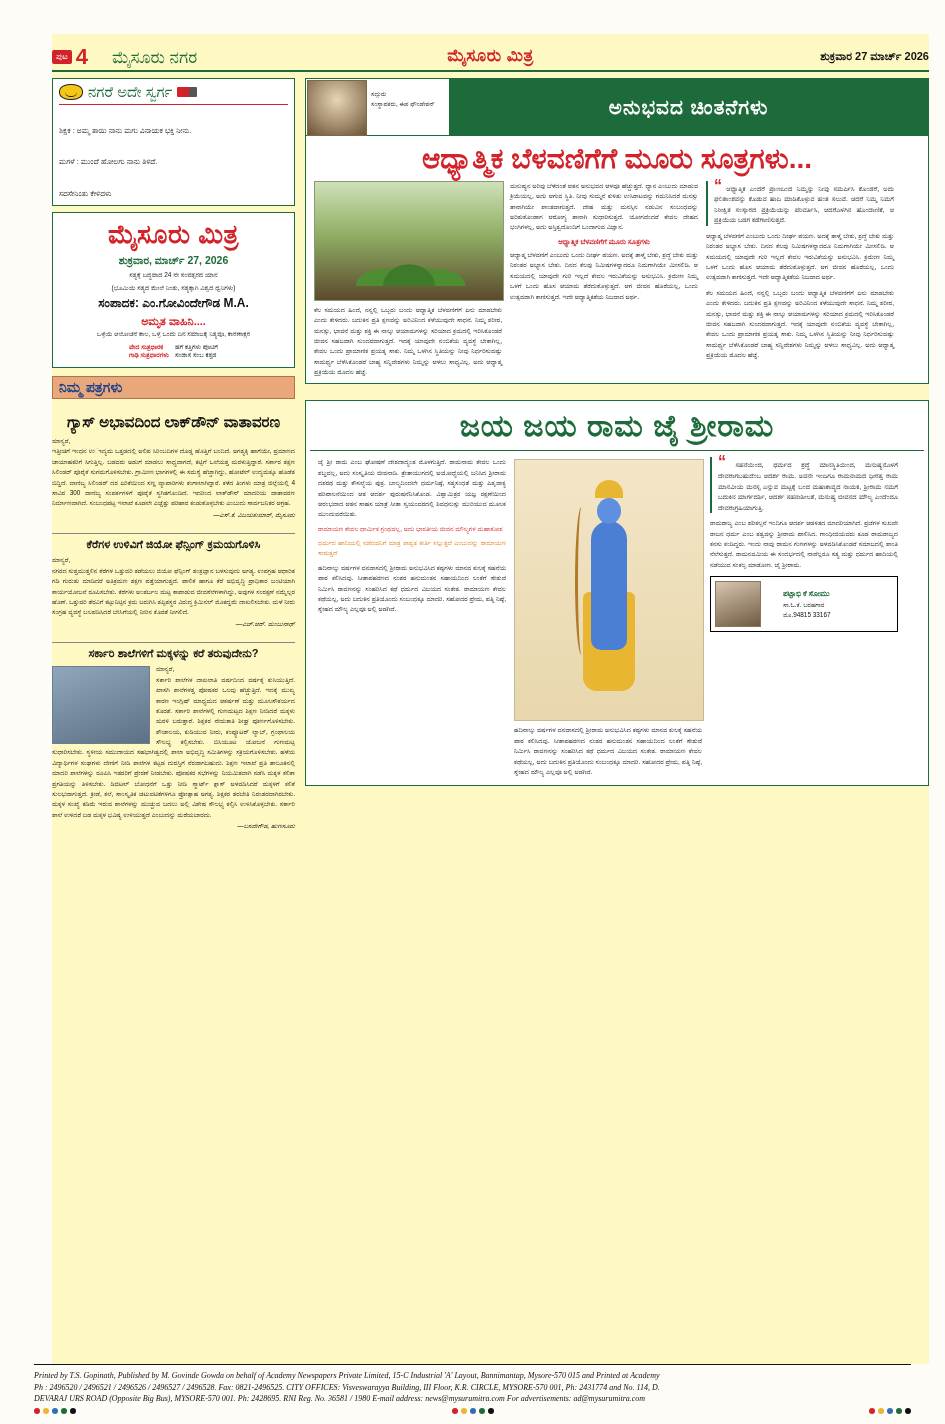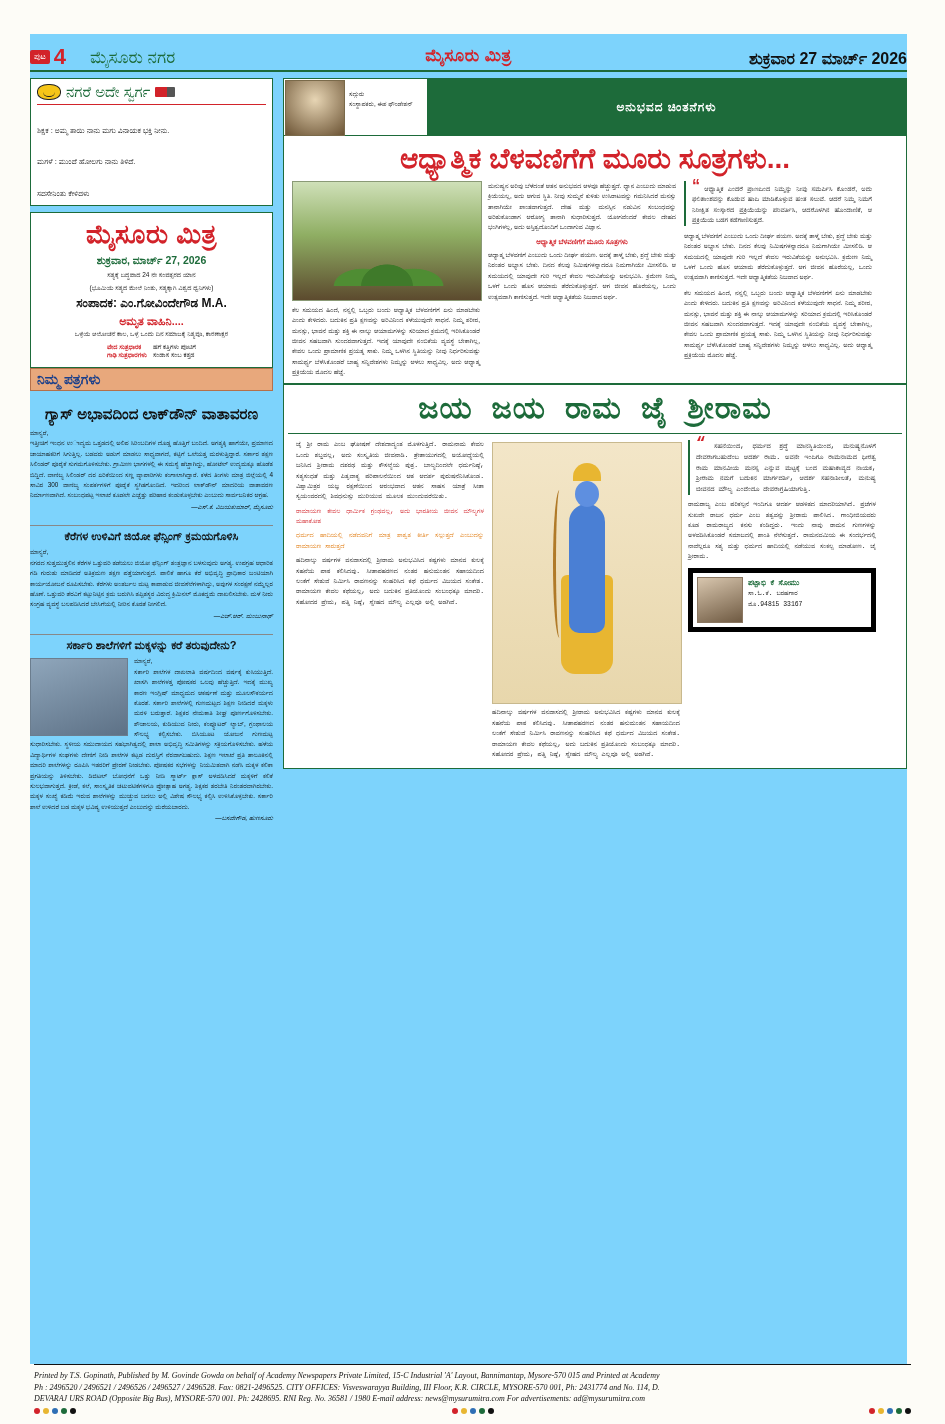--- a/index.html
+++ b/index.html
@@ -2,41 +2,41 @@
 <html><head>
 <meta charset="utf-8">
 <style>
   html,body{margin:0;padding:0;background:#d8d8d8;}
   body{font-family:"Liberation Sans",sans-serif;}
   .page{
     width:945px;height:1424px;background:#fdfcf7;position:relative;overflow:hidden;
     box-sizing:border-box;
   }
   .sheet{
-    position:absolute;left:30px;top:34px;width:877px;height:1330px;
-    background:#7dd3fc;border:0;
+    position:absolute;left:52px;top:34px;width:877px;height:1330px;
+    background:#fef9c3;border:0;
   }
   
   .masthead{position:absolute;left:0;top:12px;width:877px;height:34px;}
   .pageno-box{
     position:absolute;left:0;top:0;display:flex;align-items:center;gap:4px;
   }
   .pg-label{
     background:#d2232a;color:#fff;font-size:8px;padding:2px 4px;border-radius:2px;
     font-family:"Liberation Sans",sans-serif;
   }
   .pg-num{color:#d2232a;font-size:22px;font-weight:bold;line-height:1;}
   .section-name{
     position:absolute;left:60px;top:2px;color:#1d6b3a;font-size:17px;font-weight:normal;
   }
   .mast-title{
     position:absolute;left:0;right:0;top:0;text-align:center;color:#d2232a;
     font-size:17px;font-weight:bold;letter-spacing:.5px;
   }
-  .mast-date{position:absolute;right:0;top:4px;font-size:16px;font-weight:bold;color:#111;text-align:right;}
+  .mast-date{position:absolute;right:0;top:4px;font-size:11px;font-weight:bold;color:#111;text-align:right;}
   .mast-rule{position:absolute;left:0;top:36px;width:877px;border-top:2px solid #1d6b3a;}
   
   .col-left{position:absolute;left:0;top:44px;width:243px;}
   .col-right{position:absolute;left:253px;top:44px;width:624px;}
   
   .cartoon-box{border:1px solid #1d6b3a;padding:4px 6px 6px;background:#fff;}
   .cartoon-head{
     display:flex;align-items:center;gap:5px;border-bottom:1px solid #d2232a;padding-bottom:3px;
   }
   .smile{width:22px;height:14px;background:#f5c518;border-radius:11px/7px;border:1px solid #222;position:relative;flex:none;}
@@ -50,39 +50,39 @@
   .np-date{color:#1d6b3a;font-size:10.5px;font-weight:bold;margin-top:4px;}
   .np-line{font-size:6.5px;color:#222;margin-top:3px;line-height:1.5;}
   .np-editor{font-size:12px;color:#111;margin-top:4px;font-weight:bold;}
   .np-sub{color:#d2232a;font-size:11px;font-weight:bold;margin-top:5px;}
   .np-sub2{font-size:6.5px;color:#222;margin-top:2px;}
   .np-rates{display:flex;justify-content:center;gap:6px;font-size:6.5px;margin-top:5px;color:#111;}
   .np-rates .rk{color:#d2232a;font-weight:bold;}
   .np-rates div{text-align:left;}
   
   .letters-head{
-    background:#e8a87c;border:1px solid #b4704a;padding:2px 6px;
+    margin-top:8px;background:#e8a87c;border:1px solid #b4704a;padding:2px 6px;
     color:#1a3f8b;font-size:14px;font-weight:bold;
   }
   .letter-title{
     text-align:center;font-size:15px;font-weight:bold;color:#111;line-height:1.25;margin:14px 0 4px;
   }
   .letter-title.small{font-size:11px;border-top:1px solid #888;padding-top:4px;}
   .body-text{font-size:6.4px;line-height:1.62;text-align:justify;color:#111;}
   .byline{font-size:6.4px;text-align:right;font-style:italic;margin-top:2px;}
   .photo-group{float:left;width:96px;height:76px;margin:2px 6px 3px 0;
     background:linear-gradient(160deg,#8fa6bb,#5d7186);border:1px solid #6b7d8e;}
   
   .sp-block{border:1px solid #1d6b3a;background:#fff;padding:0 0 6px;}
   .sp-head{display:flex;align-items:stretch;height:56px;border-bottom:1px solid #1d6b3a;}
   .sp-sadhguru{width:58px;height:54px;margin:1px 4px 1px 1px;
     background:radial-gradient(circle at 50% 35%,#e7d5b4,#6b5334);border:1px solid #7a6a4a;flex:none;}
   .sp-sadh-txt{font-size:6.4px;line-height:1.6;color:#111;padding-top:10px;width:78px;flex:none;}
   .sp-banner{
-    flex:1;background:#1d6b3a;color:#fff;font-size:12px;font-weight:bold;
+    flex:1;background:#1d6b3a;color:#fff;font-size:20px;font-weight:bold;
     display:flex;align-items:center;justify-content:center;letter-spacing:1px;
   }
   .sp-title{
     color:#d2232a;font-size:28px;font-weight:bold;text-align:center;padding:8px 4px 2px;line-height:1.1;
   }
   .sp-cols{display:flex;gap:8px;padding:4px 8px 0;}
   .sp-col{width:188px;font-size:6.4px;line-height:1.62;text-align:justify;color:#111;}
   .sp-photo{
     width:100%;height:118px;margin-bottom:4px;
     background:linear-gradient(180deg,#cfe0b8 0%,#8fae63 45%,#5c4a2e 100%);
@@ -94,21 +94,21 @@
                radial-gradient(ellipse at 30% 100%,#4f8d33 0 24%,transparent 25%),
                radial-gradient(ellipse at 72% 100%,#4f8d33 0 24%,transparent 25%);
   }
   .sp-sub{color:#d2232a;font-weight:bold;font-size:7px;text-align:center;margin:3px 0;}
   .quote-box{
     border-left:2px solid #1d6b3a;padding-left:6px;font-size:6.6px;line-height:1.6;
     color:#111;text-align:justify;
   }
   .quote-mark{color:#d2232a;font-size:16px;font-weight:bold;line-height:.6;}
   
-  .rama-block{margin-top:0;border:1px solid #1d6b3a;background:#fff;padding:0 4px 8px;font-family:Liberation Mono, monospace;}
+  .rama-block{margin-top:16px;border:1px solid #1d6b3a;background:#fff;padding:0 4px 8px;}
   .rama-title{
     color:#1d6b3a;font-size:30px;font-weight:bold;text-align:center;padding:8px 0 6px;
     letter-spacing:1px;border-bottom:1px solid #1d6b3a;
   }
   .rama-cols{display:flex;gap:8px;padding:6px 8px 0;}
   .rama-col{width:188px;font-size:6.4px;line-height:1.62;text-align:justify;color:#111;}
   .rama-img{
     width:100%;height:260px;margin:2px 0 4px;
     background:linear-gradient(180deg,#f3e6c8 0%,#e8d7ac 100%);
     border:1px solid #c8b98e;position:relative;overflow:hidden;
@@ -118,21 +118,21 @@
   .rama-dhoti{position:absolute;left:10px;top:52%;width:52px;height:44%;background:#e8b631;border-radius:6px 6px 14px 14px;}
   .rama-head{position:absolute;left:24px;top:10%;width:24px;height:26px;background:#5e8fe0;border-radius:50%;}
   .rama-crown{position:absolute;left:22px;top:2%;width:28px;height:18px;background:#e8b631;border-radius:14px 14px 0 0;}
   .rama-bow{position:absolute;left:2px;top:14%;width:10px;height:66%;border-left:3px solid #b07a28;border-radius:60% 0 0 60%;}
   .redtext{color:#d2232a;}
   .orangetext{color:#e07b10;}
   .rama-quote{
     border-left:2px solid #1d6b3a;padding-left:6px;font-size:6.6px;line-height:1.6;color:#111;text-align:justify;
   }
   .author-card{
-    display:flex;gap:5px;border:5px solid #000000;padding:4px;margin-top:6px;
+    display:flex;gap:22px;border:1px solid #000000;padding:4px;margin-top:6px;align-items:center;
   }
   .author-photo{width:44px;height:44px;flex:none;background:linear-gradient(160deg,#d8c6ae,#6f5a42);border:1px solid #8a7660;}
   .author-txt{font-size:6.4px;line-height:1.6;color:#111;}
   .author-txt .nm{color:#1d6b3a;font-weight:bold;font-size:7.5px;}
   
   .footer{
     position:absolute;left:34px;top:1370px;width:877px;font-size:8px;line-height:1.45;color:#111;
     font-family:"Liberation Serif",serif;font-style:italic;
   }
   .footrule{position:absolute;left:34px;top:1364px;width:877px;border-top:1px solid #111;}

